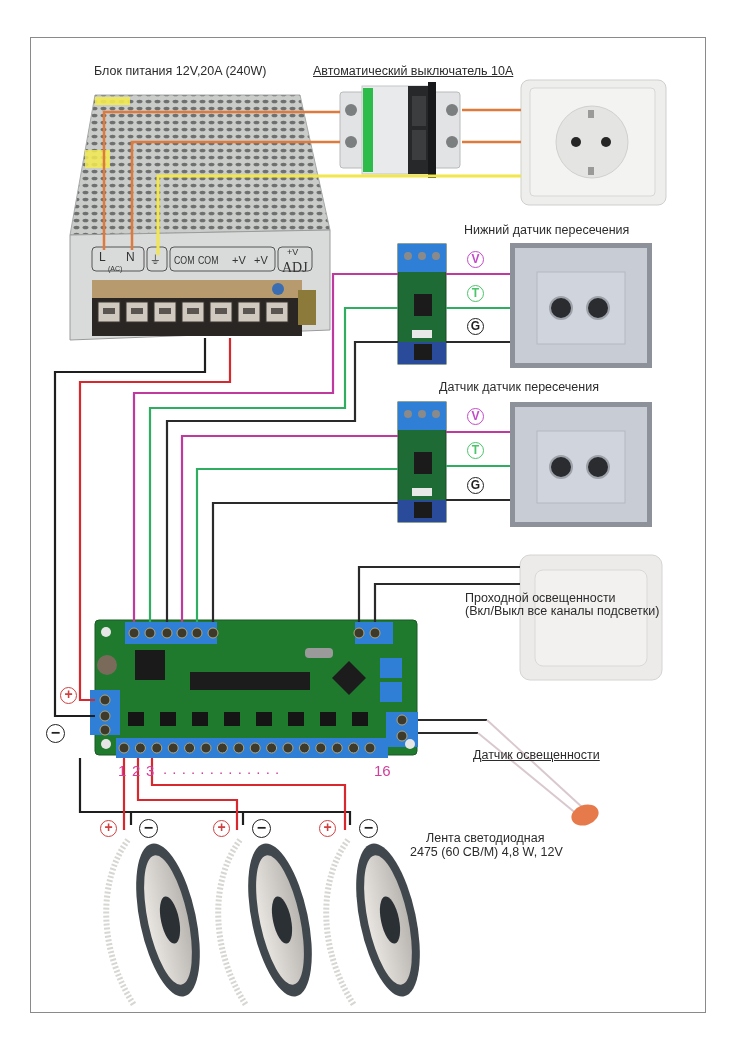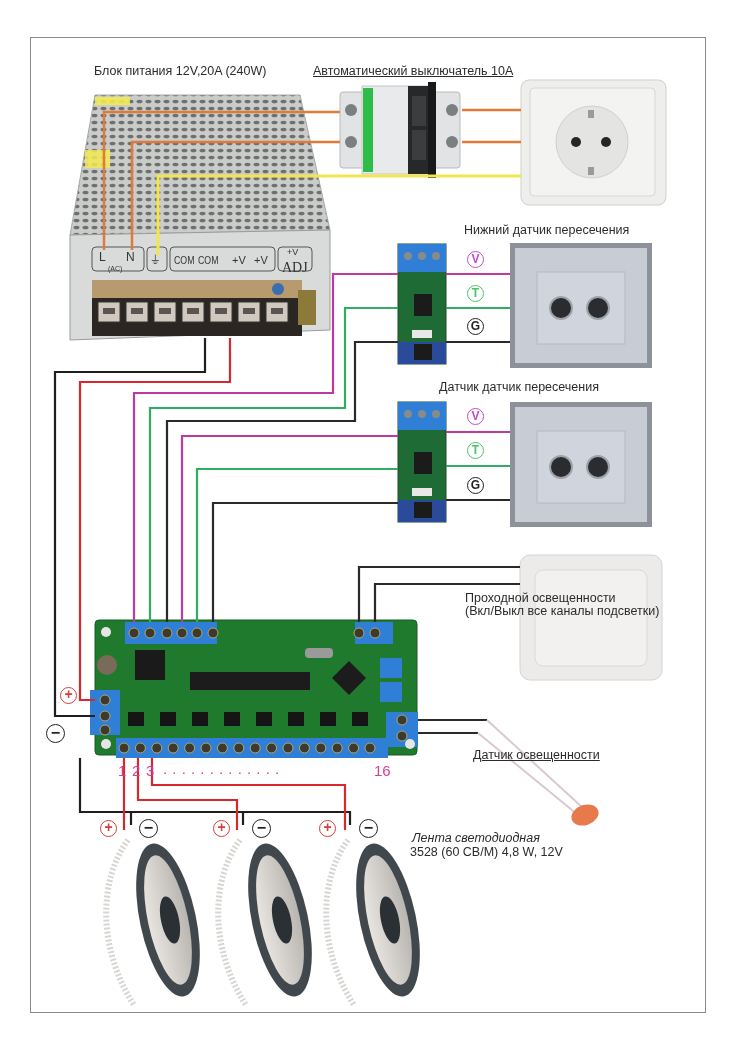--- a/index.html
+++ b/index.html
@@ -260,22 +260,22 @@
     </g>
 </svg>
 
 <div class="lbl" style="left:94px;top:64px;">Блок питания 12V,20A (240W)</div>
 <div class="lbl" style="left:313px;top:64px;text-decoration:underline;">Автоматический выключатель 10А</div>
 <div class="lbl" style="left:464px;top:223px;">Нижний датчик пересечения</div>
 <div class="lbl" style="left:439px;top:380px;">Датчик датчик пересечения</div>
 <div class="lbl" style="left:465px;top:591px;">Проходной освещенности</div>
 <div class="lbl" style="left:465px;top:604px;">(Вкл/Выкл все каналы подсветки)</div>
 <div class="lbl" style="left:473px;top:748px;text-decoration:underline;">Датчик освещенности</div>
-<div class="lbl" style="left:412px;top:831px;font-style:italic;">Лента светодиодная</div>
-<div class="lbl" style="left:410px;top:845px;">3528 (60 CB/M) 4,8 W, 12V</div>
+<div class="lbl" style="left:426px;top:831px;">Лента светодиодная</div>
+<div class="lbl" style="left:410px;top:845px;">2475 (60 CB/M) 4,8 W, 12V</div>
 
 <div class="lbl" style="left:99px;top:250px;font-size:12px;color:#333;">L</div>
 <div class="lbl" style="left:126px;top:250px;font-size:12px;color:#333;">N</div>
 <div class="lbl" style="left:108px;top:262px;font-size:7px;color:#333;">(AC)</div>
 <div class="lbl" style="left:151px;top:253px;font-size:12px;color:#333;">⏚</div>
 <div class="lbl" style="left:174px;top:253px;font-size:11px;color:#333;transform:scaleX(0.8);transform-origin:left;">COM</div>
 <div class="lbl" style="left:198px;top:253px;font-size:11px;color:#333;transform:scaleX(0.8);transform-origin:left;">COM</div>
 <div class="lbl" style="left:232px;top:253px;font-size:11px;color:#333;">+V</div>
 <div class="lbl" style="left:254px;top:253px;font-size:11px;color:#333;">+V</div>
 <div class="lbl" style="left:287px;top:247px;font-size:9px;line-height:10px;color:#333;">+V</div>

